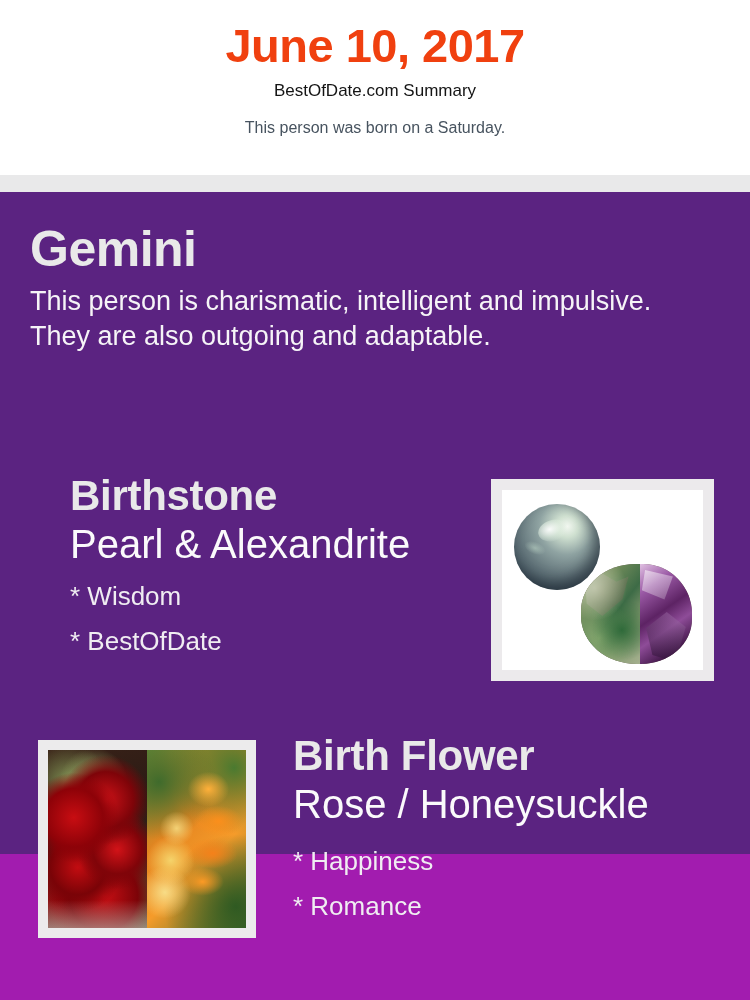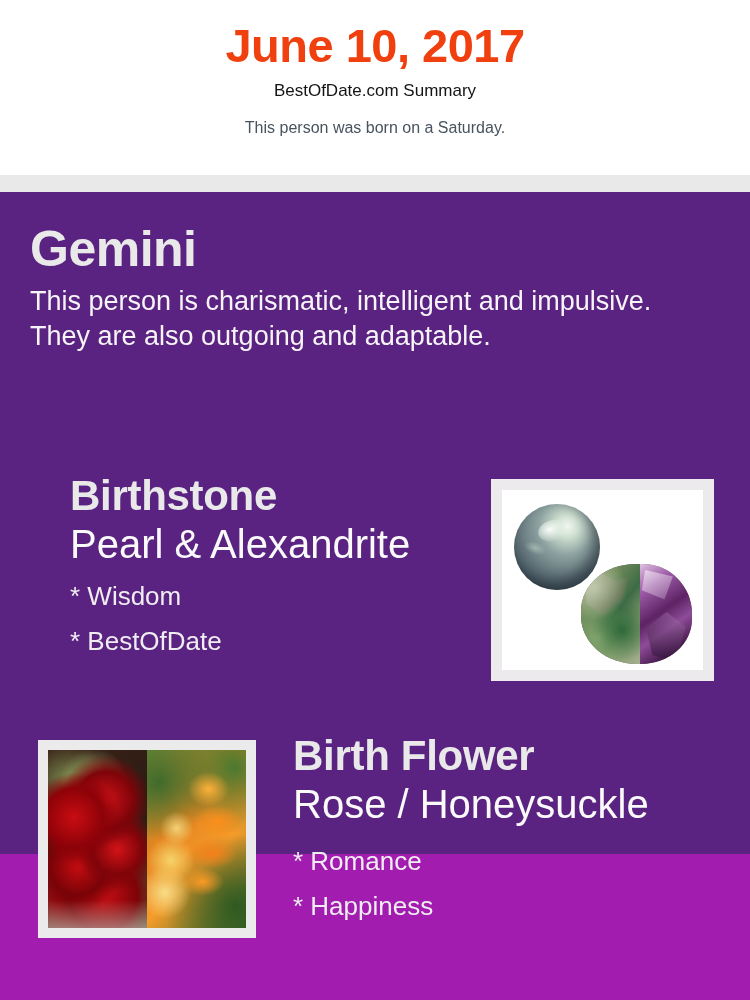--- a/index.html
+++ b/index.html
@@ -361,19 +361,19 @@
       <div class="flower-canvas">
         <div class="flower-left"></div>
         <div class="flower-right"></div>
       </div>
     </div>
 
     <div class="flower-block">
       <div class="section-title">Birth Flower</div>
       <div class="section-sub">Rose / Honeysuckle</div>
       <ul class="trait-list flower-list">
+        <li class="trait-item">* Happiness</li>
         <li class="trait-item">* Romance</li>
-        <li class="trait-item">* Happiness</li>
       </ul>
     </div>
 
   </div>
 </div>
 
 </body></html>

